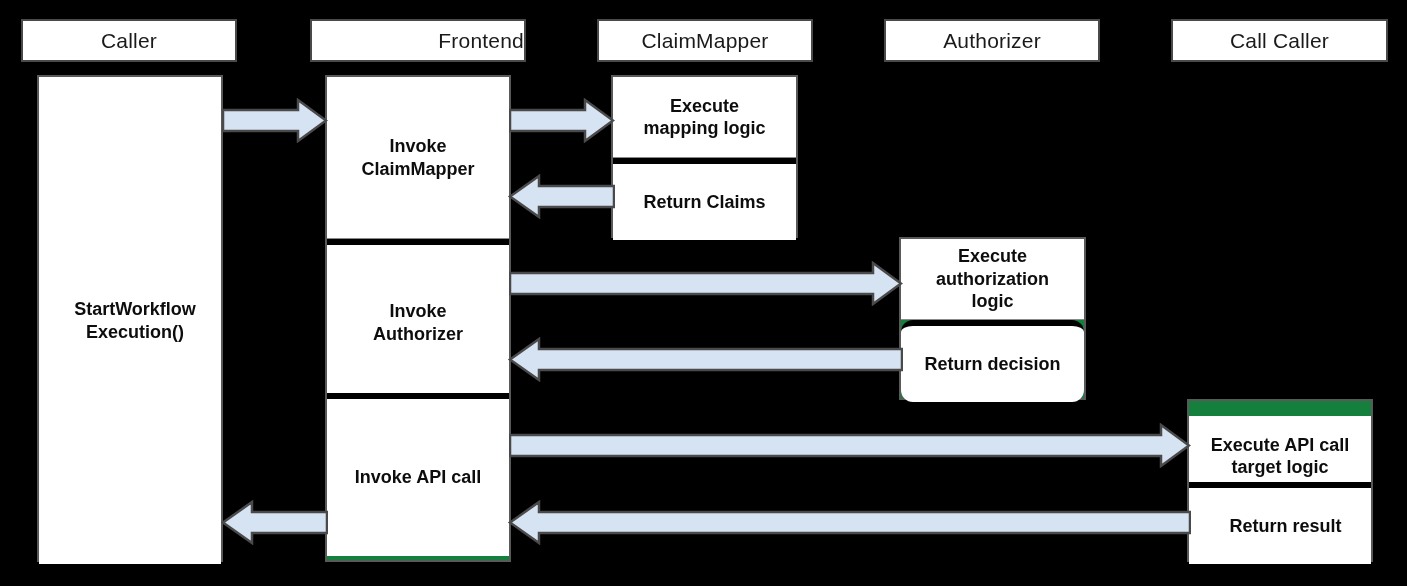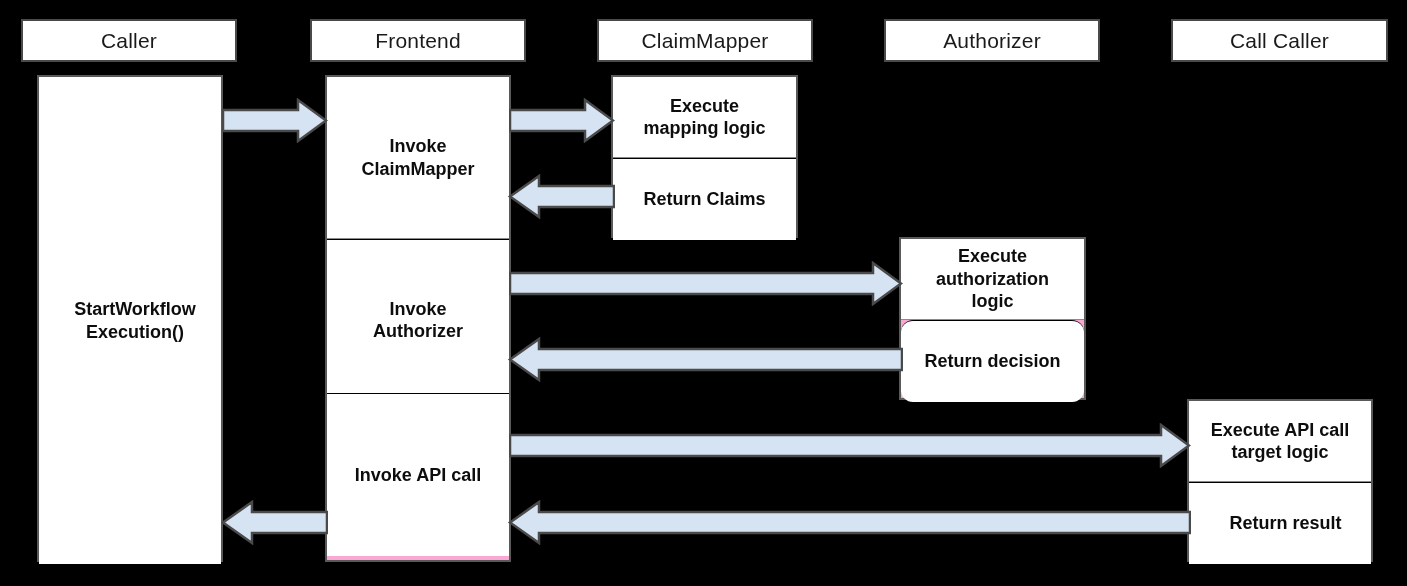--- a/index.html
+++ b/index.html
@@ -18,29 +18,29 @@
     box-sizing:border-box;
     display:flex;align-items:center;justify-content:center;
     font-size:21px;
     color:#1a1a1a;
     font-weight:400;
     letter-spacing:0.2px;
   }
 
   .act-box{
     position:absolute;
-    background:#f9a8d4;
+    background:#15803d;
     border:2px solid #595959;
     box-sizing:border-box;
   }
   .seg{
     position:absolute;
     left:0;right:0;
     background:#ffffff;
-    border-top:1px solid #000000;
+    border-top:6px solid #000000;
     border-bottom:1px solid #8a8a8a;
     box-sizing:border-box;
     display:flex;align-items:center;justify-content:center;
     text-align:center;
     font-size:18px;
     font-weight:700;
     color:#0d0d0d;
     line-height:1.25;
     padding:0 6px;
   }
@@ -54,21 +54,21 @@
 </style>
 </head>
 <body>
 
 <div id="stage">
 
   <div class="lane-header" style="left:21px;top:19px;width:216px;height:43px;">
     <span class="lbl">Caller</span>
   </div>
 
-  <div class="lane-header" style="left:310px;top:19px;width:216px;height:43px;">
+  <div class="lane-header" style="left:310px;top:19px;width:216px;height:43px;justify-content:flex-end;">
     <span class="lbl">Frontend</span>
   </div>
 
   <div class="lane-header" style="left:597px;top:19px;width:216px;height:43px;">
     <span class="lbl">ClaimMapper</span>
   </div>
 
   <div class="lane-header" style="left:884px;top:19px;width:216px;height:43px;">
     <span class="lbl">Authorizer</span>
   </div>
@@ -107,21 +107,21 @@
   <div class="act-box" style="left:899px;top:237px;width:187px;height:163px;">
     <div class="seg no-top" style="top:0;height:81px;">
       <span class="lbl">Execute<br>authorization<br>logic</span>
     </div>
     <div class="seg no-bottom" style="top:81px;height:82px;border-radius:12px;">
       <span class="lbl">Return decision</span>
     </div>
   </div>
 
   <div class="act-box" style="left:1187px;top:399px;width:186px;height:163px;">
-    <div class="seg no-top" style="top:0;height:81px;align-items:center;">
+    <div class="seg no-top" style="top:15px;height:81px;align-items:center;">
       <span class="lbl">Execute API call<br>target logic</span>
     </div>
     <div class="seg no-bottom" style="top:81px;height:82px;padding-left:17px;">
       <span class="lbl">Return result</span>
     </div>
   </div>
 
   <div class="arrow" style="left:222px;top:98px;">
     <svg width="106" height="45" viewBox="0 0 106 45">
       <polygon points="1,12 76,12 76,2 104,22.5 76,43 76,33 1,33" fill="#d6e3f3" stroke="#4a4a4a" stroke-width="2.5" stroke-linejoin="miter"></polygon>

